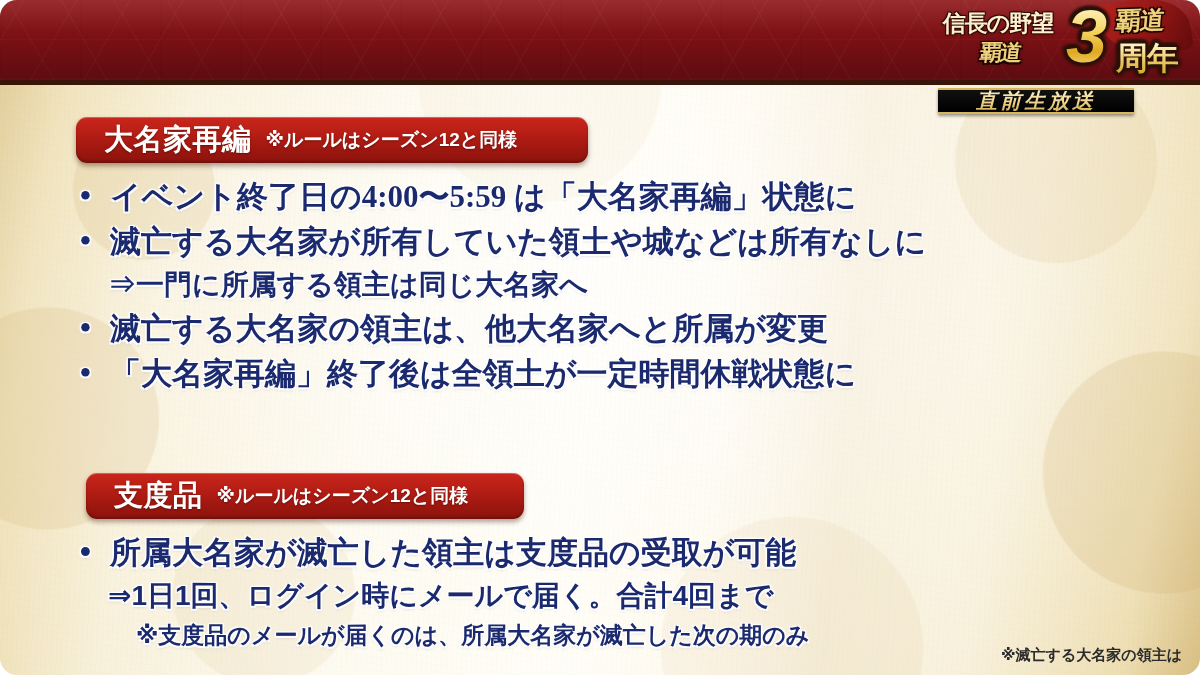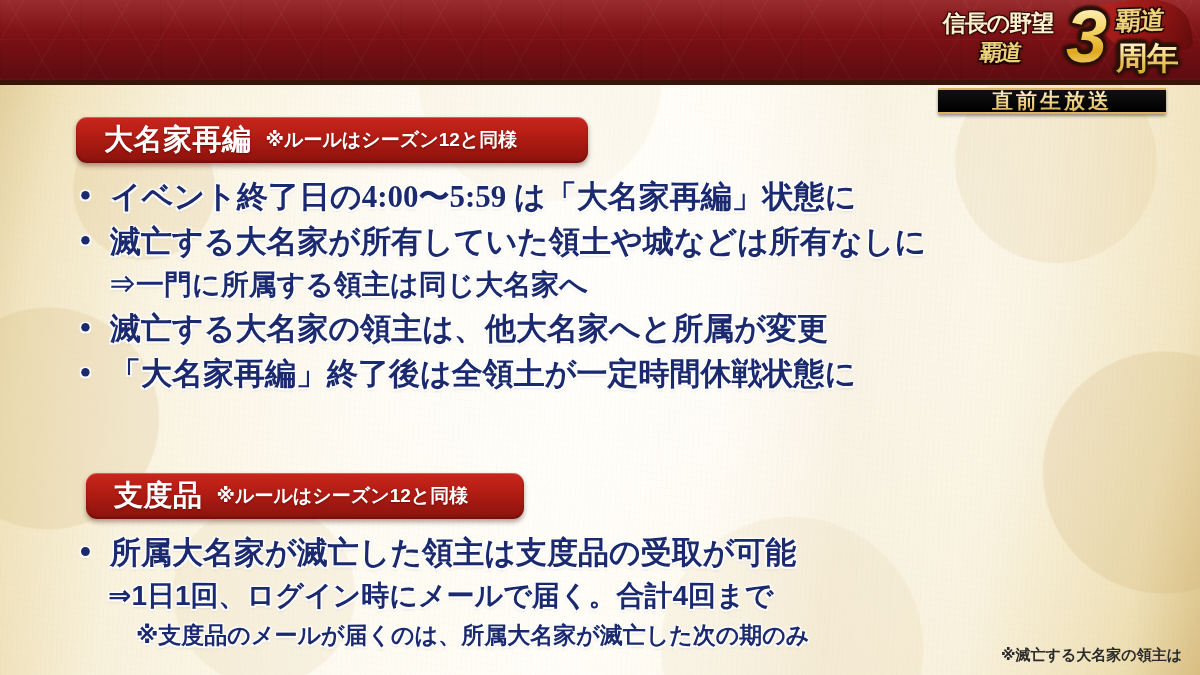--- a/index.html
+++ b/index.html
@@ -26,20 +26,21 @@
       linear-gradient(100deg,
           #d9bf82 0%,
           #ecdcae 6%,
           #f7efd8 16%,
           #fdfaf1 34%,
           #fffdf7 50%,
           #fdf9ef 66%,
           #f7efd9 82%,
           #ecdcae 94%,
           #d7bc7e 100%);
+    border-radius: 17px;
   }
 
   
   #paper-texture {
     position: absolute;
     inset: 0;
     pointer-events: none;
     opacity: .5;
     background-image:
       radial-gradient(circle at 12% 28%, rgba(212,180,116,.40) 0 70px, transparent 72px),
@@ -230,30 +231,31 @@
     background: linear-gradient(120deg, #b7231f 0%, #8d1412 60%, #5d0b0a 100%);
     border-radius: 0 60% 12% 70%;
     transform: rotate(-9deg);
     opacity: .9;
     z-index: -1;
   }
   #live-banner {
     position: absolute;
     left: 18px;
     top: 86px;
-    width: 228px;
+    width: 196px;
     height: 26px;
     background: linear-gradient(180deg, #111111 0%, #000000 100%);
     border-top: 2px solid #d9b55c;
     border-bottom: 2px solid #d9b55c;
     box-sizing: border-box;
     display: flex;
     align-items: center;
     justify-content: center;
     box-shadow: 0 2px 3px rgba(0,0,0,.4);
+    font-style: italic;
   }
   #live-banner span {
     font-size: 21px;
     font-weight: bold;
     letter-spacing: 3px;
     color: #f5e2a4;
     background: linear-gradient(180deg, #fff6d4 0%, #efd287 55%, #caa245 100%);
     -webkit-background-clip: text;
     background-clip: text;
     -webkit-text-fill-color: transparent;

